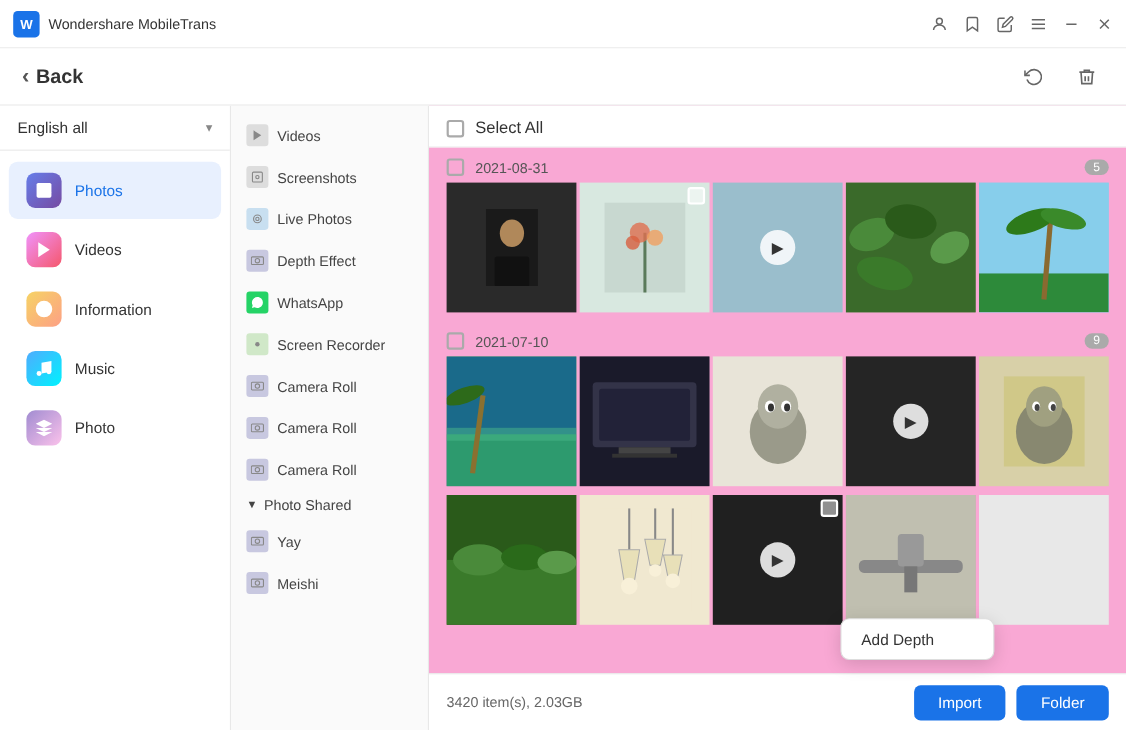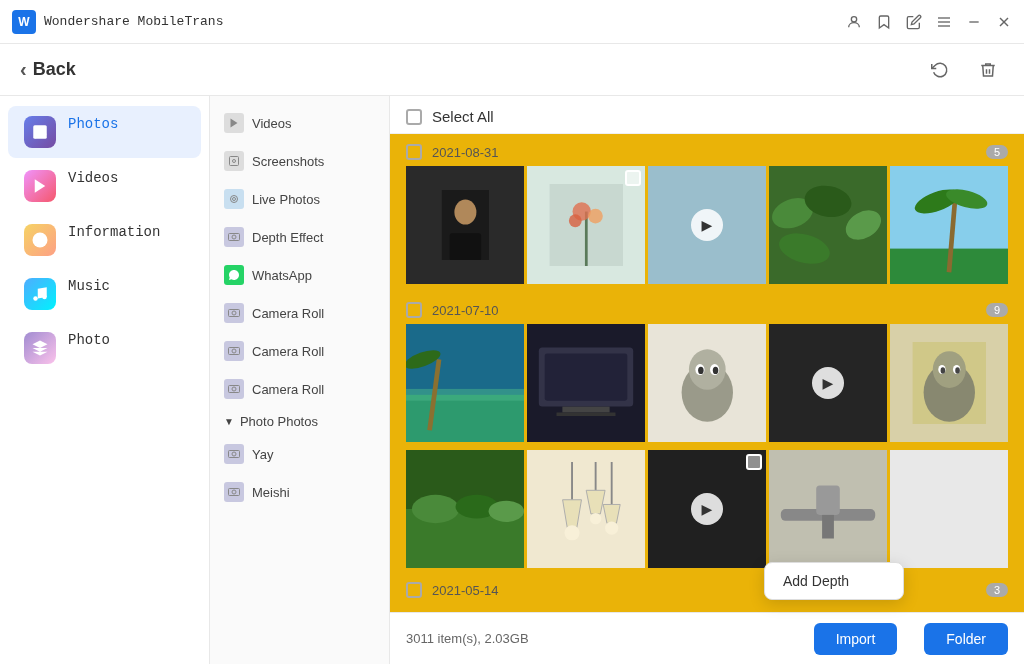--- a/index.html
+++ b/index.html
@@ -30,21 +30,20 @@
       align-items: center;
       justify-content: center;
       color: white;
       font-size: 12px;
       font-weight: bold;
     }
     .title-bar-title {
       font-size: 13px;
       color: #333;
       flex: 1;
-      font-family: Liberation Mono, monospace;
     }
     .title-bar-controls {
       display: flex;
       gap: 14px;
       align-items: center;
     }
     .title-bar-btn {
       cursor: pointer;
       color: #666;
       font-size: 16px;
@@ -124,29 +123,28 @@
       font-size: 14px;
       color: #333;
     }
     .lang-chevron { color: #888; font-size: 12px; }
 
     .sidebar-items {
       padding: 8px 0;
     }
     .sidebar-item {
       display: flex;
-      align-items: flex-start;
+      align-items: center;
       gap: 12px;
       padding: 10px 16px;
       cursor: pointer;
       border-radius: 8px;
       margin: 2px 8px;
       font-size: 14px;
       color: #333;
-      font-family: Liberation Mono, monospace;
     }
     .sidebar-item.active {
       background: #e8f0fe;
       color: #1a73e8;
     }
     .sidebar-item-icon {
       width: 32px;
       height: 32px;
       border-radius: 8px;
       display: flex;
@@ -200,21 +198,21 @@
       font-size: 13px;
       color: #444;
       display: flex;
       align-items: center;
       gap: 6px;
     }
 
     
     .right-panel {
       flex: 1;
-      background: #eab308;
+      background: #f9a8d4;
       overflow-y: auto;
       position: relative;
     }
 
     
     .select-all-bar {
       display: flex;
       align-items: center;
       gap: 10px;
       padding: 12px 16px 8px;
@@ -332,21 +330,21 @@
       align-items: center;
       padding: 0 16px;
       justify-content: space-between;
     }
     .status-text {
       font-size: 13px;
       color: #666;
     }
     .action-buttons {
       display: flex;
-      gap: 27px;
+      gap: 10px;
     }
     .btn-import {
       background: #1a73e8;
       color: #fff;
       border: none;
       border-radius: 6px;
       padding: 8px 22px;
       font-size: 14px;
       cursor: pointer;
     }
@@ -452,20 +450,24 @@
             <path d="M10 11v6M14 11v6"></path>
             <path d="M9 6V4h6v2"></path>
           </svg>
       </div>
     </div>
   </div>
 
   <div class="content-area">
 
     <div class="sidebar">
+      <div class="lang-selector">
+        <span>English all</span>
+        <span class="lang-chevron">▾</span>
+      </div>
       <div class="sidebar-items">
         <div class="sidebar-item active">
           <div class="sidebar-item-icon icon-photos">
             <svg width="18" height="18" viewBox="0 0 24 24" fill="white">
                 <rect x="3" y="3" width="18" height="18" rx="2"></rect>
                 <circle cx="8.5" cy="8.5" r="1.5"></circle>
                 <polyline points="21 15 16 10 5 21"></polyline>
               </svg>
           </div>
           <span>Photos</span>
@@ -547,20 +549,28 @@
       </div>
       <div class="middle-item">
         <div class="middle-item-icon" style="background:#25d366;">
           <svg width="12" height="12" viewBox="0 0 24 24" fill="white">
               <path d="M12 2C6.48 2 2 6.48 2 12c0 1.85.5 3.58 1.38 5.06L2 22l4.94-1.38C8.42 21.5 10.15 22 12 22c5.52 0 10-4.48 10-10S17.52 2 12 2z"></path>
             </svg>
         </div>
         <span>WhatsApp</span>
       </div>
       <div class="middle-item">
+        <div class="middle-item-icon screen">
+          <svg width="12" height="12" viewBox="0 0 24 24" fill="#888">
+              <circle cx="12" cy="12" r="4"></circle>
+            </svg>
+        </div>
+        <span>Screen Recorder</span>
+      </div>
+      <div class="middle-item">
         <div class="middle-item-icon cam">
           <svg width="12" height="12" viewBox="0 0 24 24" fill="none" stroke="#888" stroke-width="2">
               <rect x="1" y="5" width="22" height="14" rx="2"></rect>
               <circle cx="12" cy="12" r="4"></circle>
             </svg>
         </div>
         <span>Camera Roll</span>
       </div>
       <div class="middle-item">
         <div class="middle-item-icon cam">
@@ -575,21 +585,21 @@
         <div class="middle-item-icon cam">
           <svg width="12" height="12" viewBox="0 0 24 24" fill="none" stroke="#888" stroke-width="2">
               <rect x="1" y="5" width="22" height="14" rx="2"></rect>
               <circle cx="12" cy="12" r="4"></circle>
             </svg>
         </div>
         <span>Camera Roll</span>
       </div>
       <div class="middle-group">
         <span style="font-size:10px;">▼</span>
-        <span>Photo Photos</span>
+        <span>Photo Shared</span>
       </div>
       <div class="middle-item">
         <div class="middle-item-icon cam">
           <svg width="12" height="12" viewBox="0 0 24 24" fill="none" stroke="#888" stroke-width="2">
               <rect x="1" y="5" width="22" height="14" rx="2"></rect>
               <circle cx="12" cy="12" r="4"></circle>
             </svg>
         </div>
         <span>Yay</span>
       </div>
@@ -786,32 +796,25 @@
                 <rect x="40" y="30" width="20" height="25" fill="#999" rx="3"></rect>
                 <rect x="45" y="55" width="10" height="20" fill="#777"></rect>
               </svg>
             </div>
           </div>
 
           <div class="photo-cell" style="background:#e8e8e8;"></div>
         </div>
       </div>
 
-      <div class="date-section">
-        <div class="date-row">
-          <div class="checkbox"></div>
-          <span class="date-label">2021-05-14</span>
-          <span class="date-count">3</span>
-        </div>
-      </div>
 
       <div style="height:52px;"></div>
 
       <div class="status-bar">
-        <span class="status-text">3011 item(s), 2.03GB</span>
+        <span class="status-text">3420 item(s), 2.03GB</span>
         <div class="action-buttons">
           <button class="btn-import">Import</button>
           <button class="btn-export">Folder</button>
         </div>
       </div>
 
       <div class="dropdown-menu">
         <div class="dropdown-item">Add Depth</div>
       </div>
     </div>

